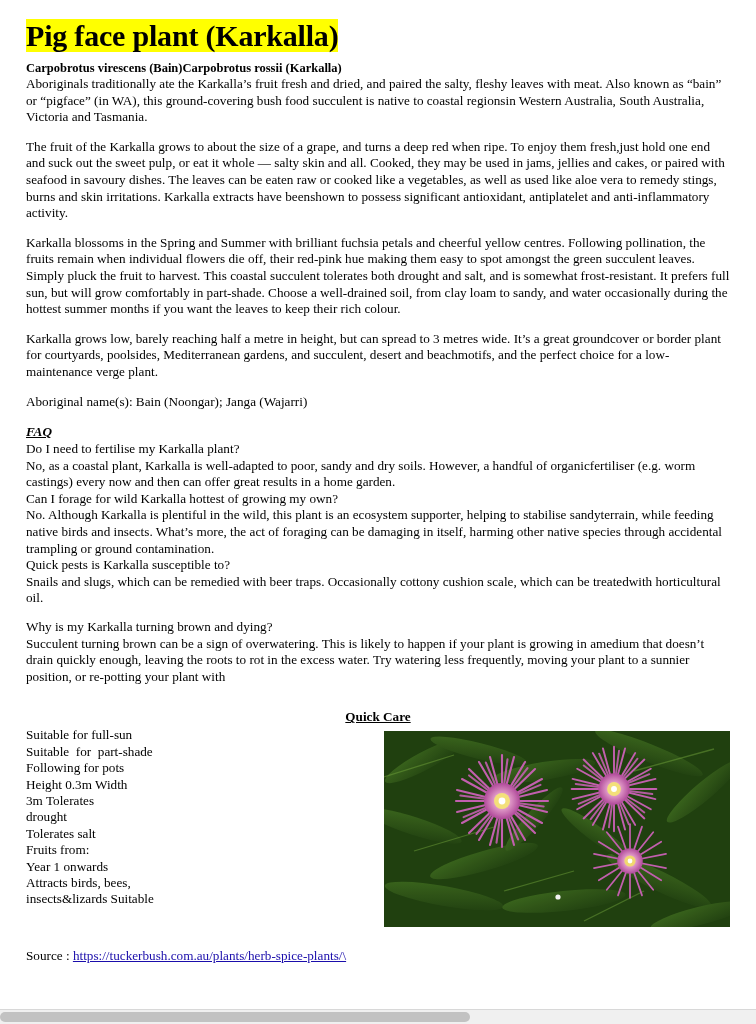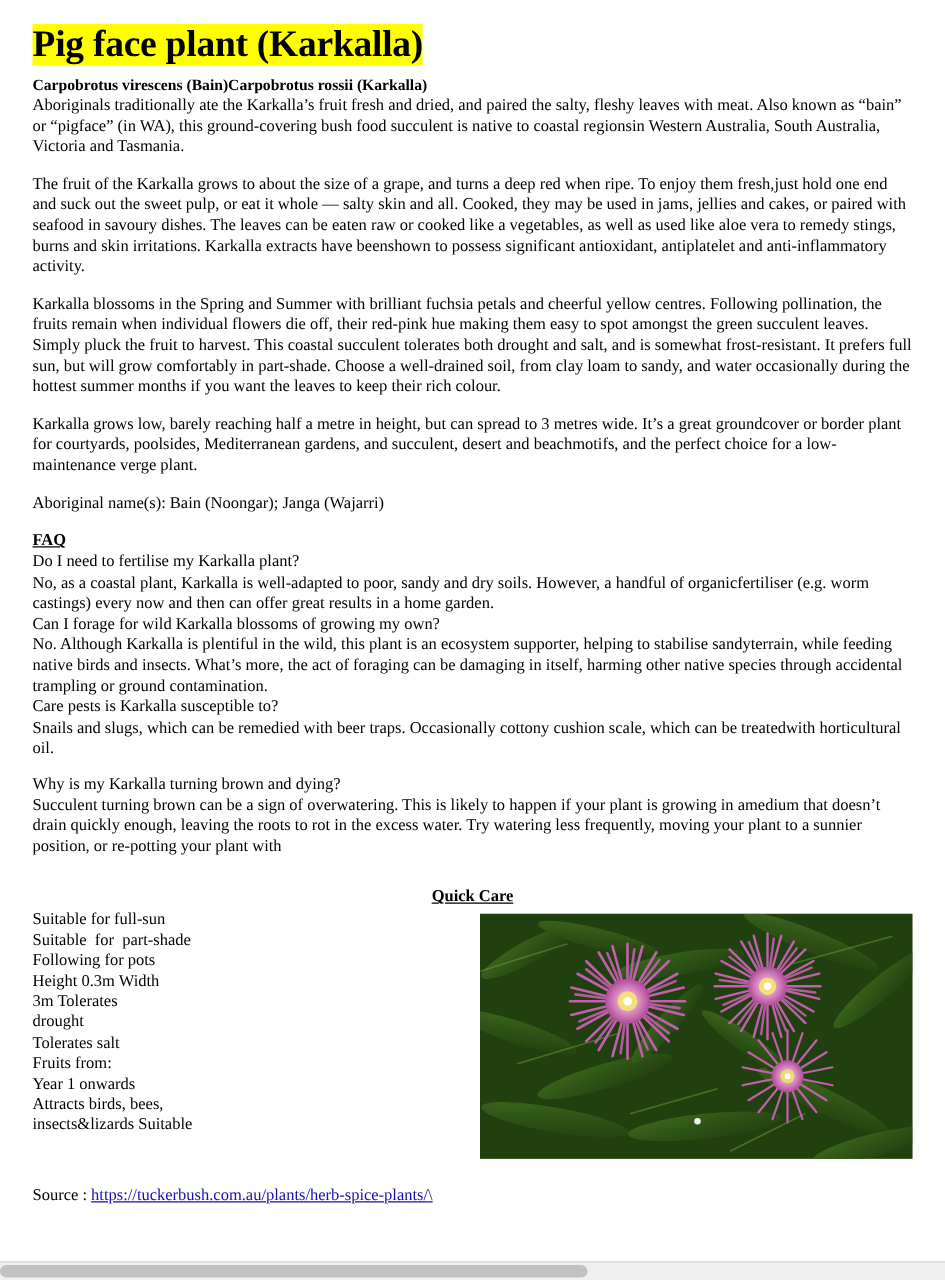--- a/index.html
+++ b/index.html
@@ -50,20 +50,21 @@
     font-size: 13.2px;
     line-height: 16.6px;
     margin: 0 0 14px 0;
   }
   .section-head {
     font-size: 13.2px;
     font-weight: bold;
     text-decoration: underline;
     margin: 0 0 1px 0;
     line-height: 16px;
+    font-style: italic;
   }
   .faq-block {
     font-size: 13.2px;
     line-height: 16.6px;
     margin: 0 0 12px 0;
   }
   .faq-q {
     margin: 0;
   }
   .faq-a {
@@ -155,23 +156,23 @@
   <p class="body">Karkalla blossoms in the Spring and Summer with brilliant fuchsia petals and cheerful yellow centres. Following pollination, the fruits remain when individual flowers die off, their red-pink hue making them easy to spot amongst the green succulent leaves. Simply pluck the fruit to harvest. This coastal succulent tolerates both drought and salt, and is somewhat frost-resistant. It prefers full sun, but will grow comfortably in part-shade. Choose a well-drained soil, from clay loam to sandy, and water occasionally during the hottest summer months if you want the leaves to keep their rich colour.</p>
   <p class="body">Karkalla grows low, barely reaching half a metre in height, but can spread to 3 metres wide. It’s a great groundcover or border plant for courtyards, poolsides, Mediterranean gardens, and succulent, desert and beachmotifs, and the perfect choice for a low-maintenance verge plant.</p>
 
   <div class="aboriginal-names">Aboriginal name(s):  Bain (Noongar); Janga (Wajarri)</div>
 
   <div class="section-head">FAQ</div>
 
   <div class="faq-block">
     <div class="faq-q">Do I need to fertilise my Karkalla plant?</div>
     <div class="faq-a">No, as a coastal plant, Karkalla is well-adapted to poor, sandy and dry soils. However, a handful of organicfertiliser (e.g. worm castings) every now and then can offer great results in a home garden.</div>
-    <div class="faq-q">Can I forage for wild Karkalla blossoms of growing my own?</div>
+    <div class="faq-q">Can I forage for wild Karkalla hottest of growing my own?</div>
     <div class="faq-a">No. Although Karkalla is plentiful in the wild, this plant is an ecosystem supporter, helping to stabilise sandyterrain, while feeding native birds and insects. What’s more, the act of foraging can be damaging in itself, harming other native species through accidental trampling or ground contamination.</div>
-    <div class="faq-q">Care pests is Karkalla susceptible to?</div>
+    <div class="faq-q">Quick pests is Karkalla susceptible to?</div>
     <div class="faq-a">Snails and slugs, which can be remedied with beer traps. Occasionally cottony cushion scale, which can be treatedwith horticultural oil.</div>
   </div>
 
   <div class="faq-block">
     <div class="faq-q">Why is my Karkalla turning brown and dying?</div>
     <div class="faq-a">Succulent turning brown can be a sign of overwatering. This is likely to happen if your plant is growing in amedium that doesn’t drain quickly enough, leaving the roots to rot in the excess water. Try watering less frequently, moving your plant to a sunnier position, or re-potting your plant with</div>
   </div>
 
   <div class="gap"></div>
 

